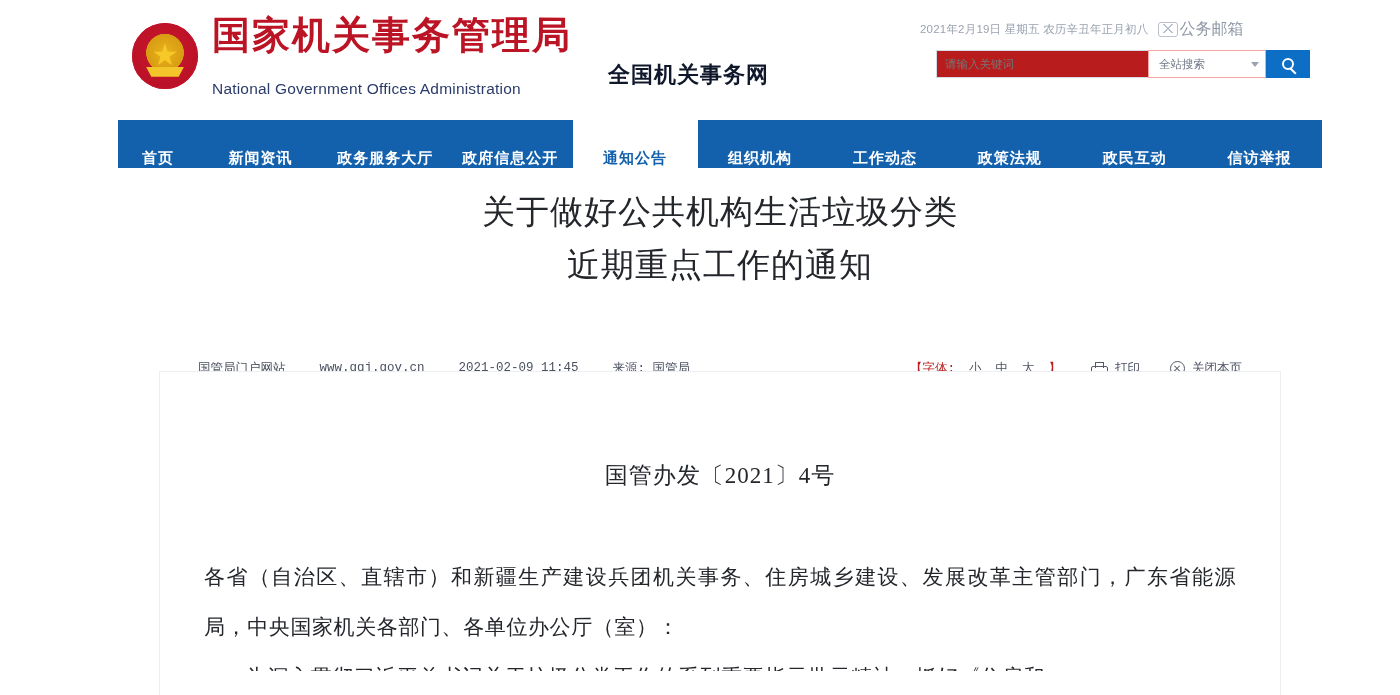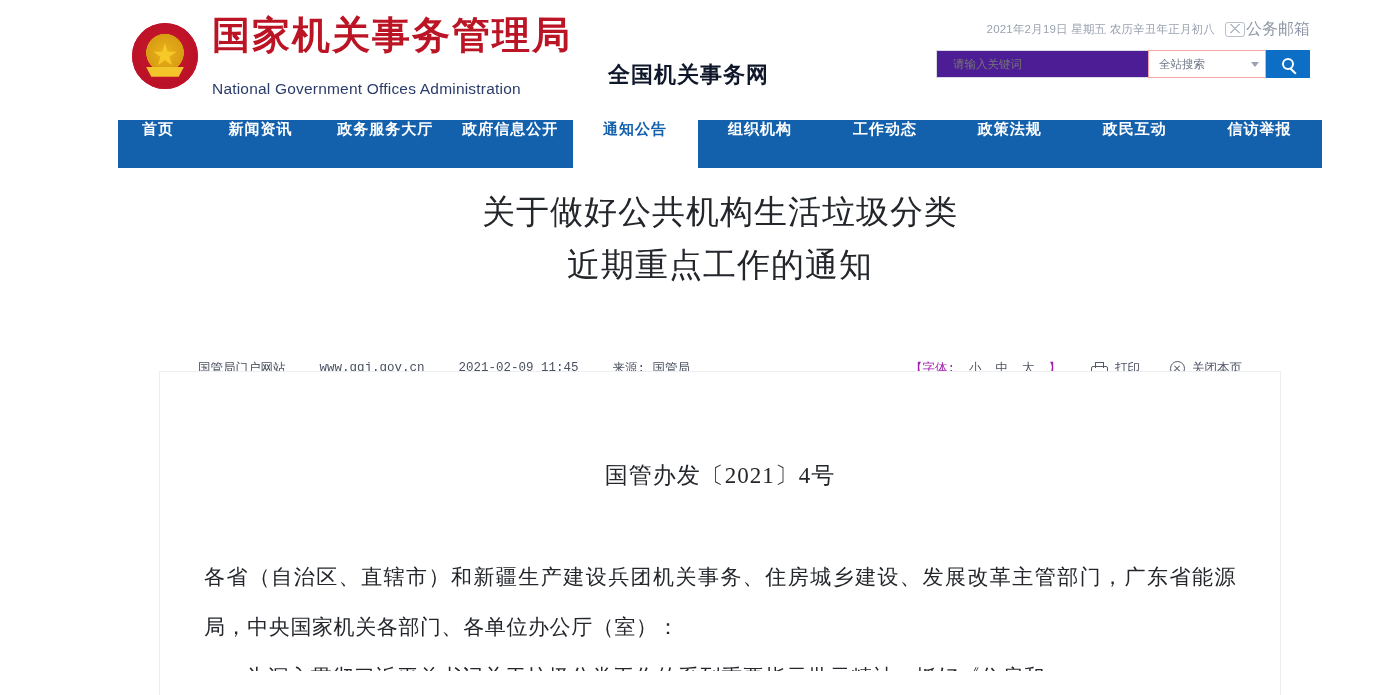--- a/index.html
+++ b/index.html
@@ -63,21 +63,21 @@
   .brand-sub {
     position: absolute; left: 490px; top: 60px;
     font-family: "Liberation Serif", serif;
     font-weight: bold; font-size: 22px; color: #0f172a;
     letter-spacing: 1px;
   }
   .header-right {
     position: absolute; right: 12px; top: 18px; width: 390px;
   }
   .hr-top {
-    display: flex; align-items: center; justify-content: flex-end; gap: 10px;
+    display: flex; align-items: center; gap: 10px;
     height: 22px;
   }
   .date-line {
     font-size: 11.5px; color: #9aa2b0; letter-spacing: .2px;
     white-space: nowrap;
   }
   .mail {
     display: flex; align-items: center; gap: 1px;
     font-size: 16px; color: #8f98a6;
   }
@@ -89,22 +89,22 @@
     content: ""; position: absolute; left: 1px; right: 1px; top: 1px; height: 9px;
     background: linear-gradient(135deg, transparent 46%, #b9c0cb 47%, #b9c0cb 53%, transparent 54%),
                 linear-gradient(45deg, transparent 46%, #b9c0cb 47%, #b9c0cb 53%, transparent 54%);
   }
   .hr-bottom {
     display: flex; align-items: stretch; justify-content: flex-end;
     margin-top: 10px; height: 28px;
   }
   .search-input {
     width: 212px; border: 1px solid #d7dce4; border-right: none;
-    background: #4c1d95; font-size: 11.5px; color: #b6bcc6;
-    padding: 0 16px; outline: none;
+    background: #b91c1c; font-size: 11.5px; color: #b6bcc6;
+    padding: 0 8px; outline: none;
     font-family: "Liberation Sans", sans-serif;
   }
   .scope-select {
     width: 118px; border: 1px solid #fca5a5; background: #fff;
     display: flex; align-items: center; justify-content: space-between;
     padding: 0 6px 0 10px; font-size: 11.5px; color: #6f7785;
   }
   .scope-select .caret {
     border-left: 4px solid transparent; border-right: 4px solid transparent;
     border-top: 5px solid #9aa2b0;
@@ -124,21 +124,21 @@
     transform: rotate(45deg);
   }
 
   
   .nav {
     position: absolute; left: 118px; top: 120px; width: 1204px; height: 48px;
     background: #1361ad;
     display: flex; align-items: stretch;
   }
   .nav-item {
-    flex: 1 1 0; display: flex; align-items: flex-start; justify-content: center;
+    flex: 1 1 0; display: flex; align-items: flex-end; justify-content: center;
     color: #ffffff; font-size: 15px; letter-spacing: 1px;
     font-family: "Liberation Serif", serif; font-weight: bold;
     cursor: pointer; position: relative;
   }
   .nav-item.home { flex: 0 0 80px; }
   .nav-item.active { background: #ffffff; color: #1361ad; }
 
   
   .doc-title {
     position: absolute; left: 118px; top: 186px; width: 1204px;
@@ -153,21 +153,21 @@
     position: absolute; left: 118px; top: 348px; width: 1204px; height: 40px;
     display: flex; align-items: center;
     padding: 0 80px 0 80px;
     font-size: 12.5px; color: #4a5160; font-family: Liberation Mono, monospace;
   }
   .meta-left { display: flex; align-items: center; gap: 34px; }
   .meta-right {
     margin-left: auto; display: flex; align-items: center; gap: 30px;
   }
   .font-sizer { display: flex; align-items: center; gap: 14px; }
-  .font-sizer .lbl { color: #a21caf; }
+  .font-sizer .lbl { color: #b91c1c; }
   .fs-opt { cursor: pointer; color: #4a5160; }
   .act { display: flex; align-items: center; gap: 7px; cursor: pointer; }
   .printer {
     width: 17px; height: 13px; position: relative;
   }
   .printer:before {
     content: ""; position: absolute; left: 0; right: 0; top: 4px; bottom: 0;
     border: 1.4px solid #555b66; border-radius: 2px;
   }
   .printer:after {

